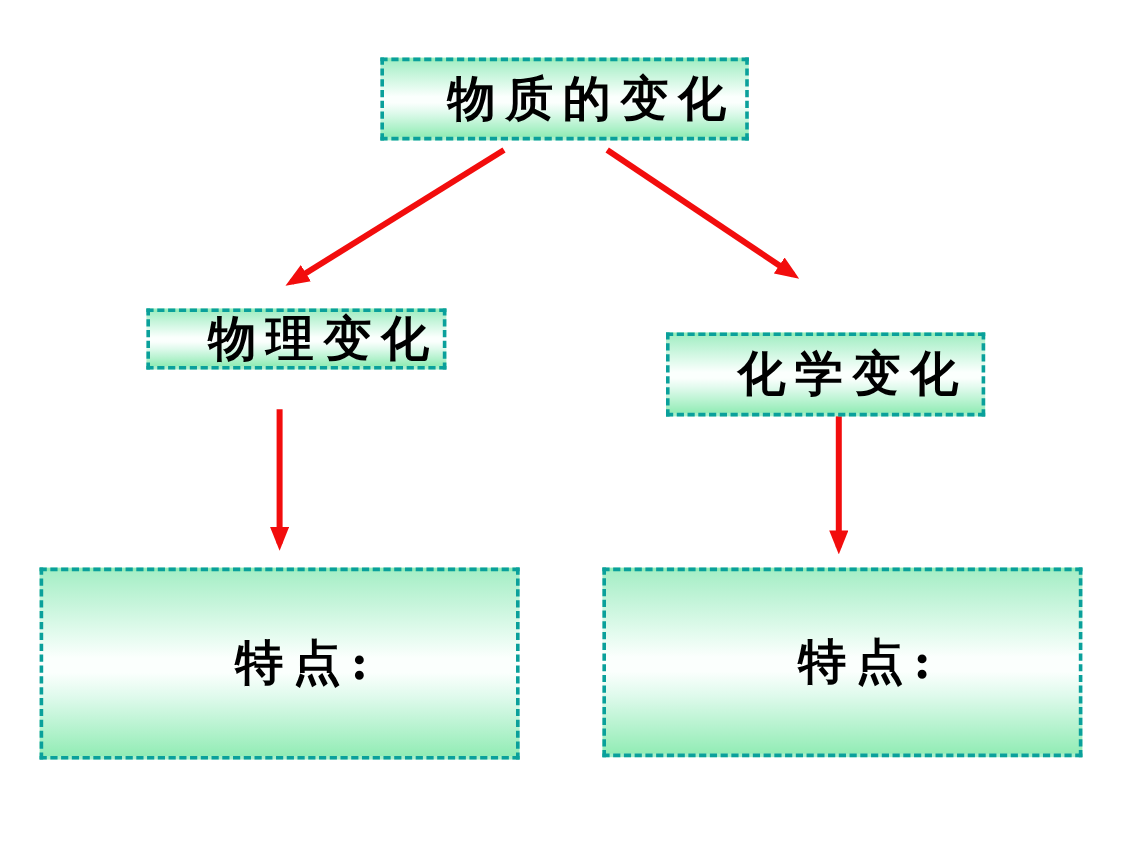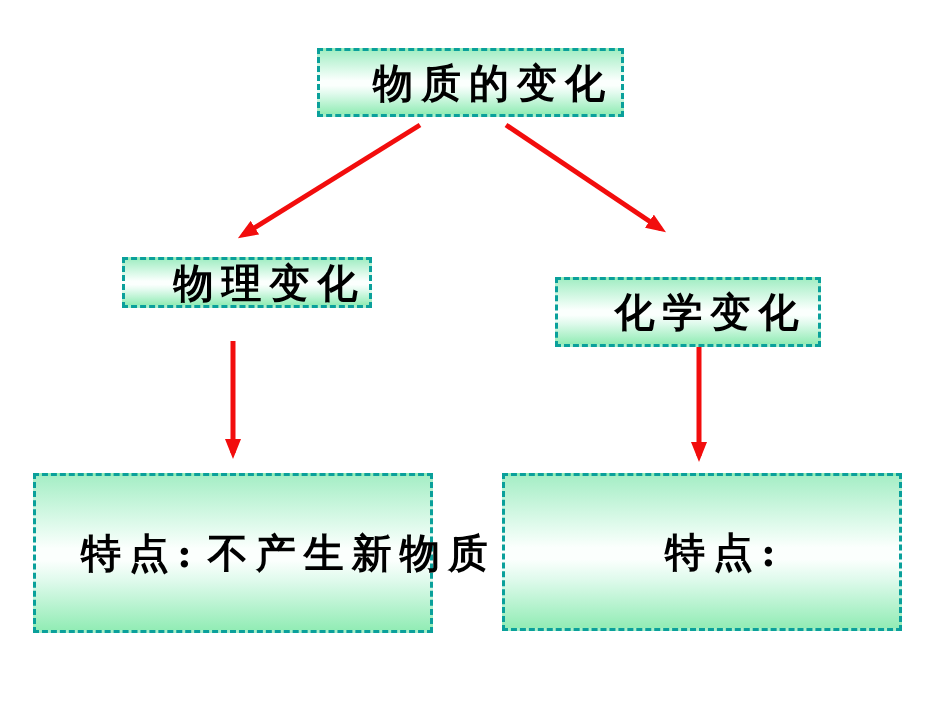--- a/index.html
+++ b/index.html
@@ -89,20 +89,19 @@
   <div class="node node-sm" id="box-physical">
     <span class="label">物理变化</span>
   </div>
 
   <div class="node node-sm" id="box-chemical">
     <span class="label">化学变化</span>
   </div>
 
   <div class="node node-lg" id="box-feature-left">
     <span class="label">特点:</span>
-    <span class="label">不产生新物质</span>
   </div>
 
   <div class="node node-lg" id="box-feature-right">
     <span class="label">特点:</span>
   </div>
 
 </div>
 
 </body></html>

